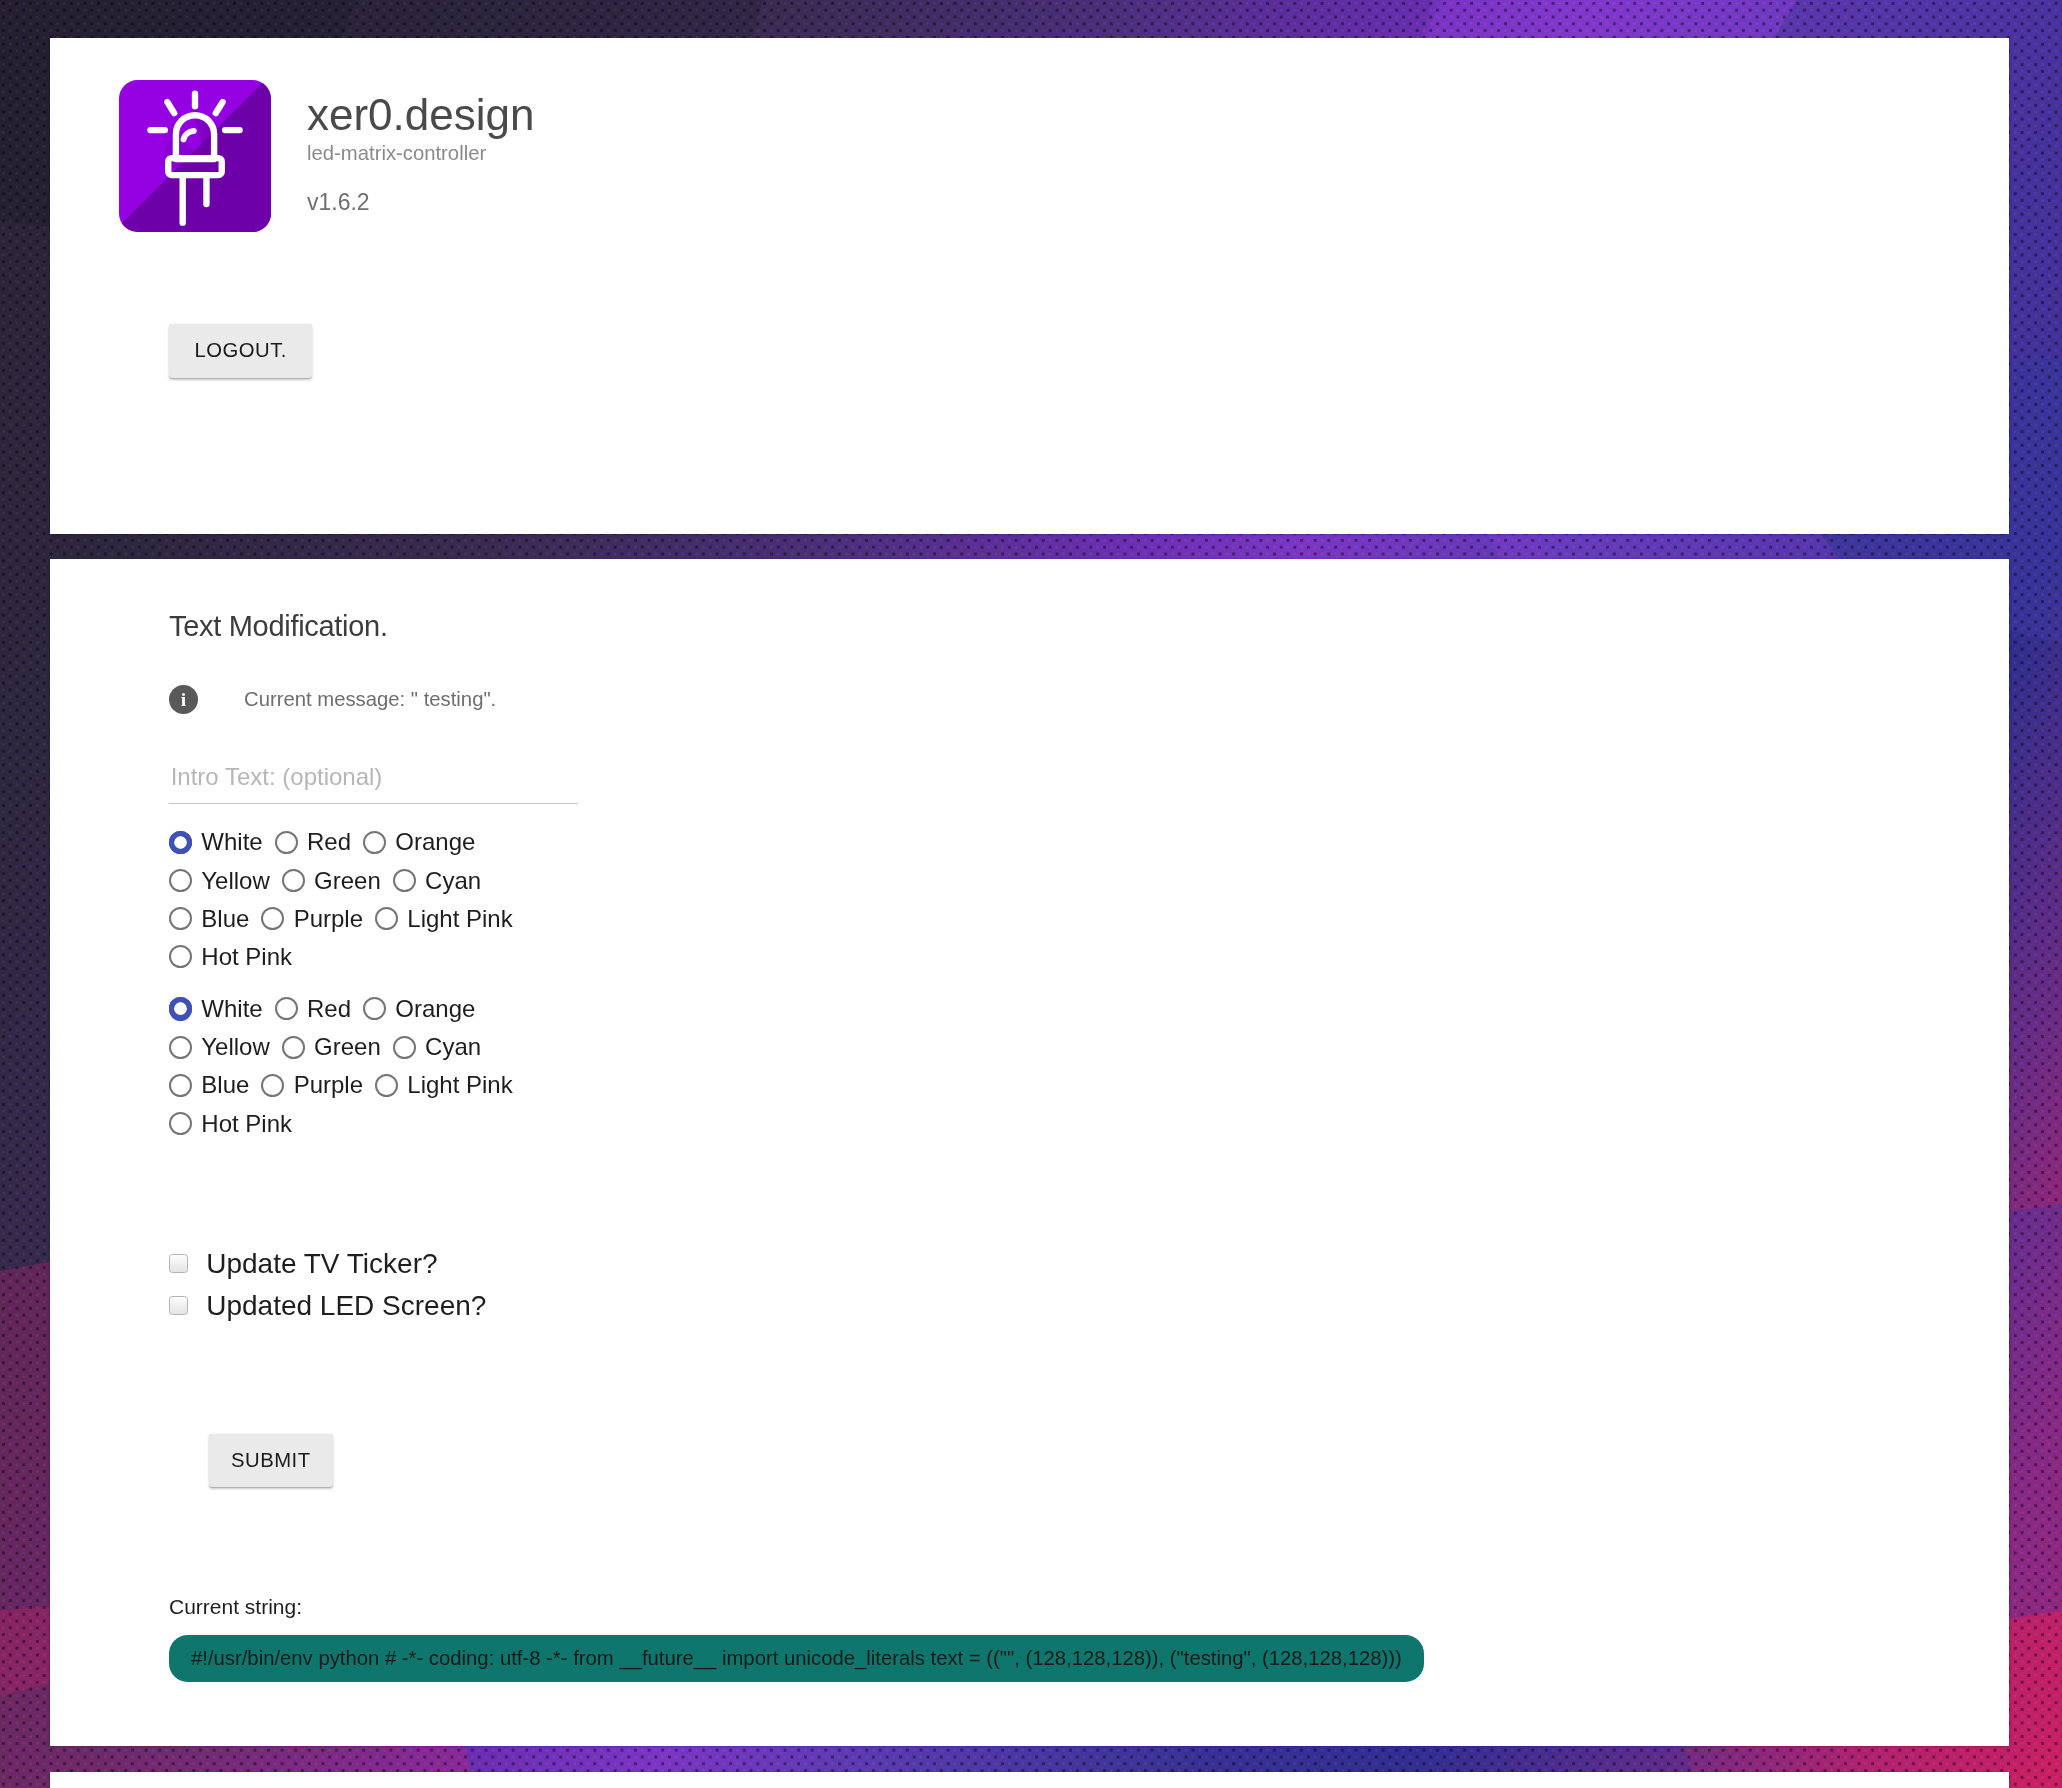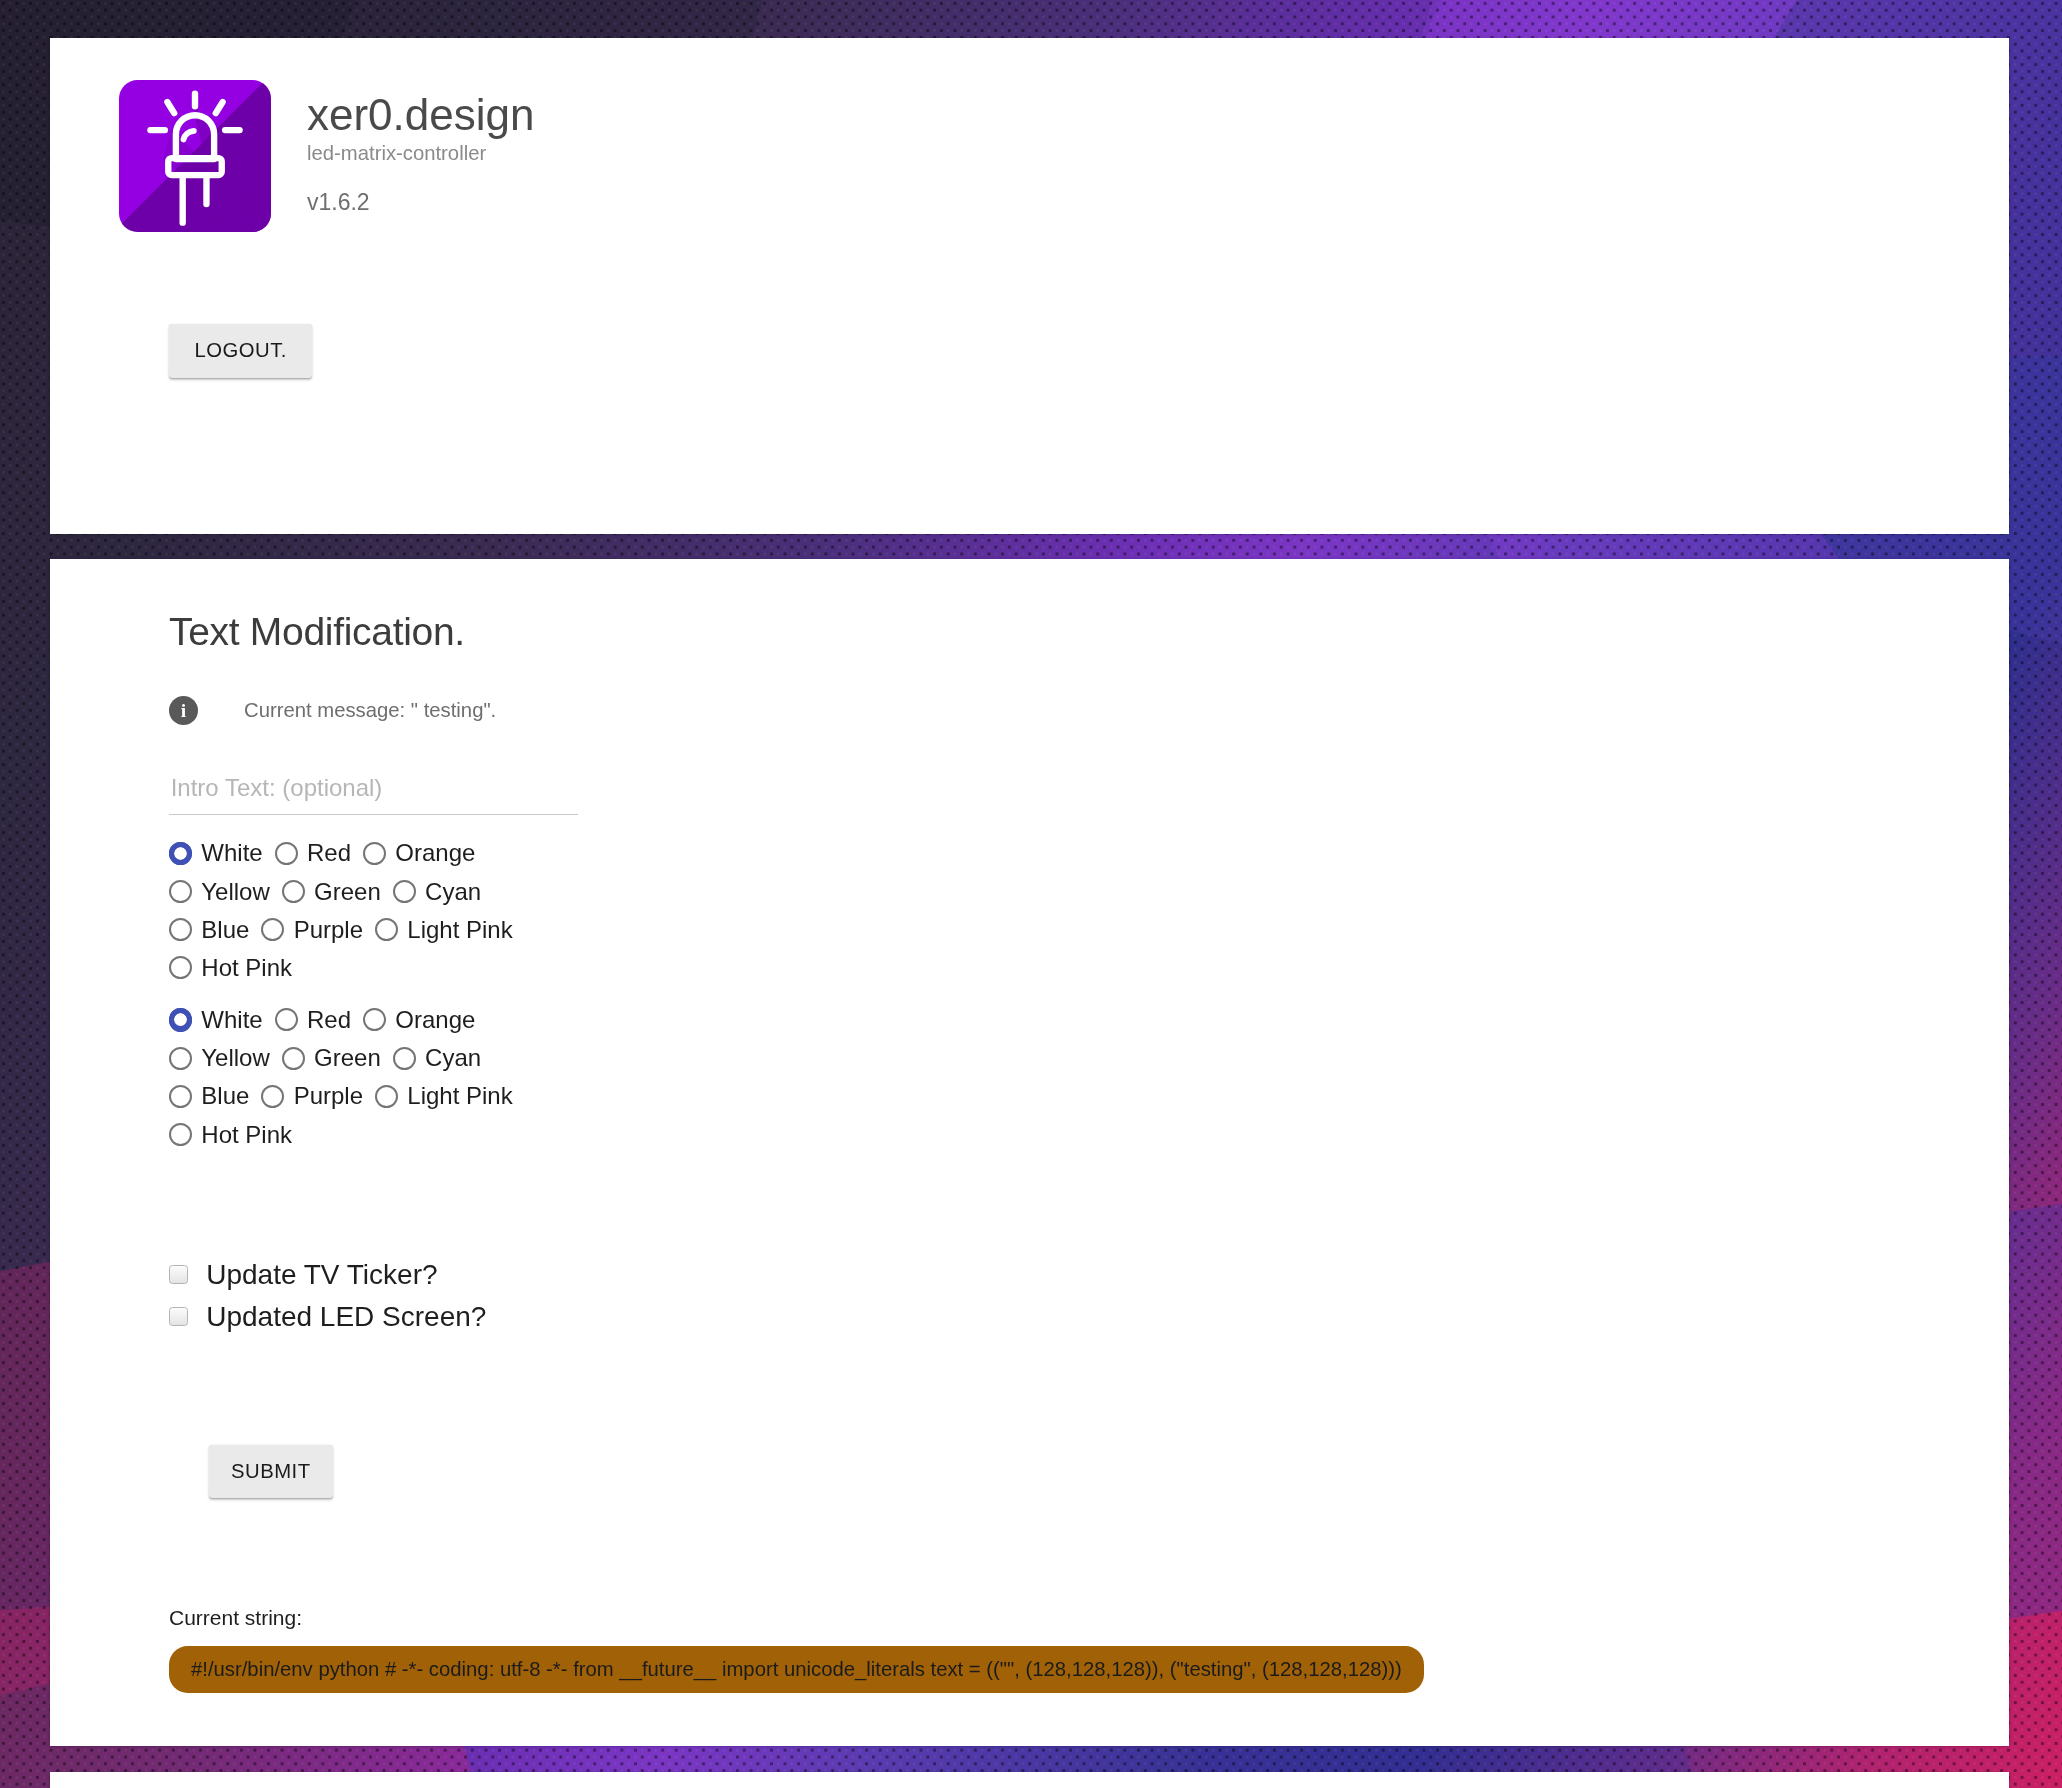--- a/index.html
+++ b/index.html
@@ -102,21 +102,21 @@
     padding: 15.3px 24px 15.3px 24px;
     box-shadow: 0 1.7px 2.5px rgba(0,0,0,0.22), 0 0.8px 0.8px rgba(0,0,0,0.14);
     cursor: pointer;
     margin-left: 40px;
   }
   #logout-button { margin: 92px 0 0 119px; padding: 15.3px 25.4px; }
 
   
   .form-inner { padding: 51px 0 0 119px; }
   .section-title {
-    font-size: 39px; color: #3c3c3c; font-weight: 400;
+    font-size: 29px; color: #3c3c3c; font-weight: 400;
     letter-spacing: -0.3px; margin: 0;
   }
   .info-row {
     display: flex; align-items: center;
     margin-top: 42px;
   }
   .info-icon {
     width: 29px; height: 29px; border-radius: 50%;
     background: #595959; color: #ffffff;
     font-size: 19.5px; font-weight: 700;
@@ -190,21 +190,21 @@
   #submit-button { margin-top: 102px; padding: 15.3px 22px; }
 
   
   .current-string-block { margin-top: 108px; }
   .current-string-label {
     font-size: 21px; color: #1e1e1e; font-weight: 400;
   }
   .code-pill {
     display: inline-block;
     margin-top: 15.3px;
-    background: #a16207;
+    background: #0f766e;
     border-radius: 18.6px;
     padding: 12px 22px;
     font-size: 20.3px;
     color: #1b1b1b;
     font-family: "Liberation Sans", sans-serif;
     white-space: nowrap;
   }
 </style>
 </head>
 <body>

